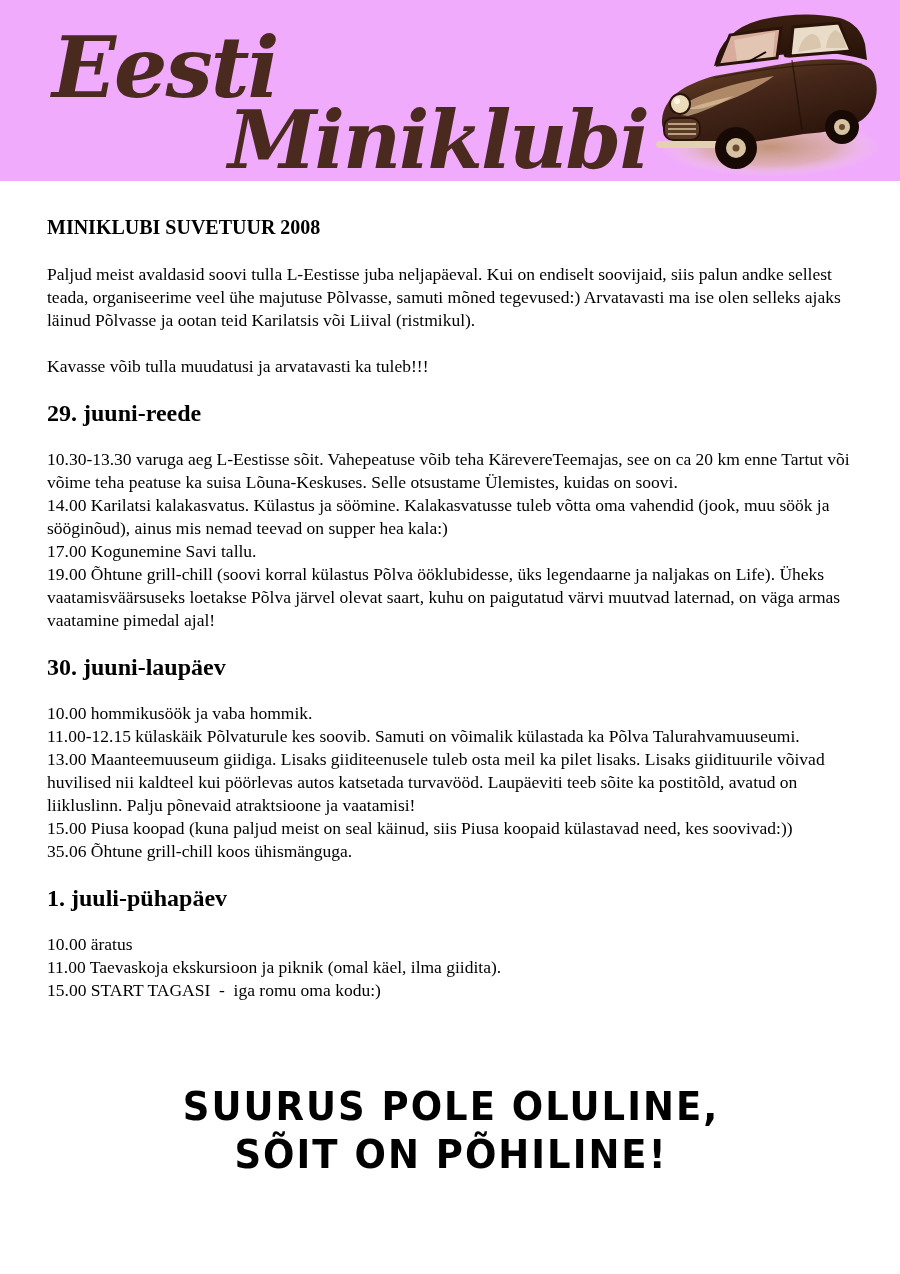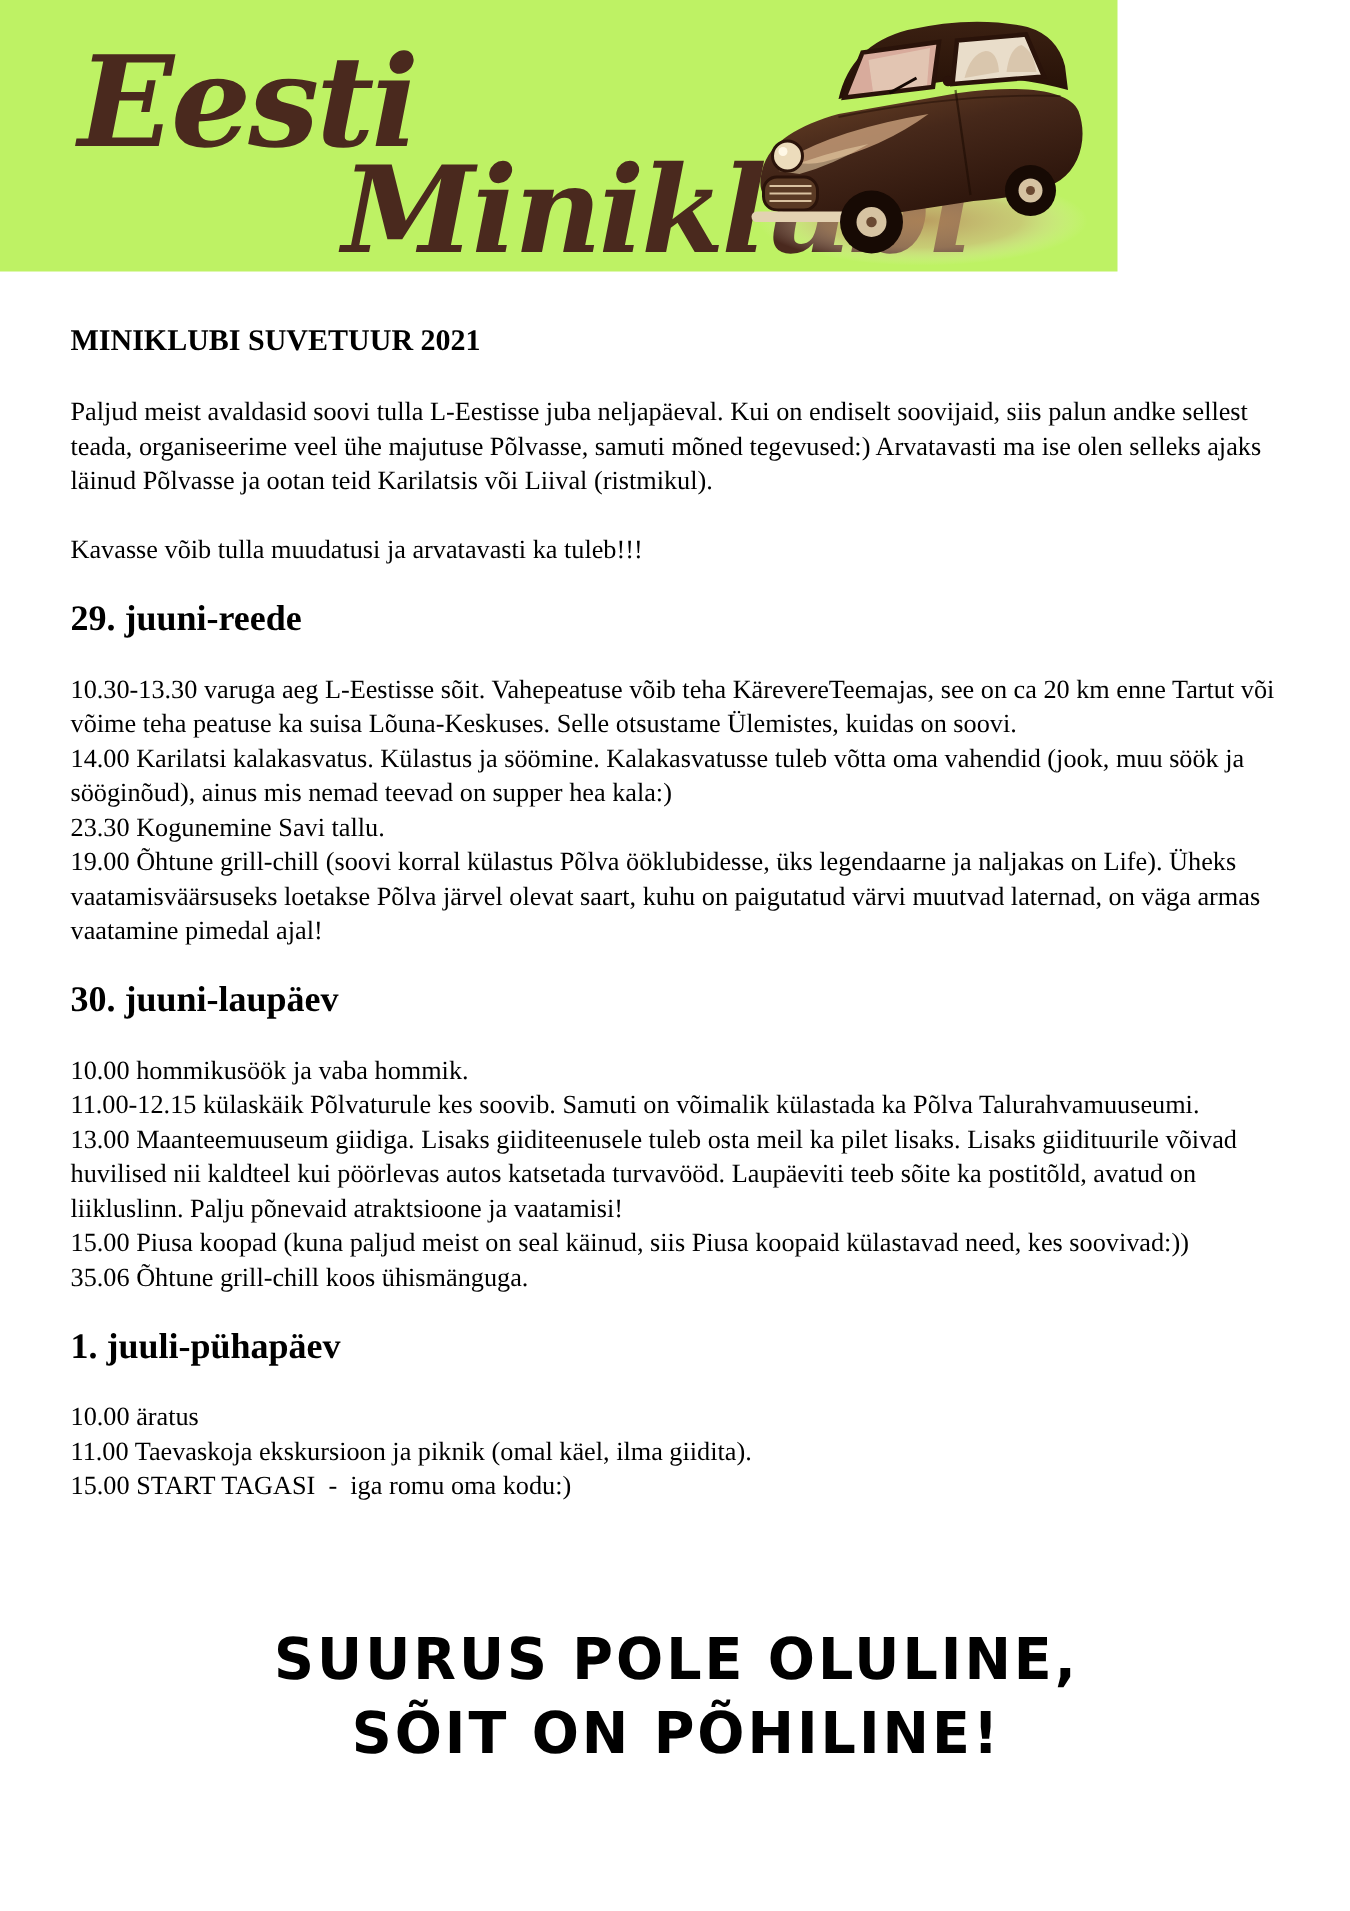--- a/index.html
+++ b/index.html
@@ -9,22 +9,22 @@
     background: #ffffff;
     font-family: "Liberation Serif", serif;
     color: #000000;
     overflow: hidden;
     position: relative;
   }
 
   
   .banner {
     position: relative;
-    width: 745px; height: 181px;
-    background: #bef264;
+    width: 900px; height: 181px;
+    background: #f0abfc;
   }
   .logo-word {
     position: absolute;
     font-family: "DejaVu Serif", serif;
     font-style: italic;
     font-weight: bold;
     color: #4a291e;
     letter-spacing: -2px;
     line-height: 1;
   }
@@ -144,35 +144,35 @@
 
       <path d="M104,60 L122,50" stroke="#140803" stroke-width="2" fill="none"></path>
 
       <circle cx="143" cy="52" r="3.5" fill="#2a130a"></circle>
     </svg>
   </div>
 </div>
 
 <div class="doc">
 
-  <div class="doc-title">MINIKLUBI SUVETUUR 2021</div>
+  <div class="doc-title">MINIKLUBI SUVETUUR 2008</div>
 
   <div class="spacer"></div>
 
   <p class="para">Paljud meist avaldasid soovi tulla L-Eestisse juba neljapäeval. Kui on endiselt soovijaid, siis palun andke sellest teada, organiseerime veel ühe majutuse Põlvasse, samuti mõned tegevused:) Arvatavasti ma ise olen selleks ajaks läinud Põlvasse ja ootan teid Karilatsis või Liival (ristmikul).</p>
   <div class="spacer"></div>
   <p class="para">Kavasse võib tulla muudatusi ja arvatavasti ka tuleb!!!</p>
 
   <div class="spacer"></div>
 
   <div class="day-heading">29. juuni-reede</div>
   <div class="spacer"></div>
   <p class="item">10.30-13.30 varuga aeg L-Eestisse sõit. Vahepeatuse võib teha KärevereTeemajas, see on ca 20 km enne Tartut või võime teha peatuse ka suisa Lõuna-Keskuses. Selle otsustame Ülemistes, kuidas on soovi.</p>
   <p class="item">14.00 Karilatsi kalakasvatus. Külastus ja söömine. Kalakasvatusse tuleb võtta oma vahendid (jook, muu söök ja sööginõud), ainus mis nemad teevad on supper hea kala:)</p>
-  <p class="item">23.30 Kogunemine Savi tallu.</p>
+  <p class="item">17.00 Kogunemine Savi tallu.</p>
   <p class="item">19.00 Õhtune grill-chill (soovi korral külastus Põlva ööklubidesse, üks legendaarne ja naljakas on Life). Üheks vaatamisväärsuseks loetakse Põlva järvel olevat saart, kuhu on paigutatud värvi muutvad laternad, on väga armas vaatamine pimedal ajal!</p>
 
   <div class="spacer"></div>
 
   <div class="day-heading">30. juuni-laupäev</div>
   <div class="spacer"></div>
   <p class="item">10.00 hommikusöök ja vaba hommik.</p>
   <p class="item">11.00-12.15 külaskäik Põlvaturule kes soovib. Samuti on võimalik külastada ka Põlva Talurahvamuuseumi.</p>
   <p class="item">13.00 Maanteemuuseum giidiga. Lisaks giiditeenusele tuleb osta meil ka pilet lisaks. Lisaks giidituurile võivad huvilised nii kaldteel kui pöörlevas autos katsetada turvavööd. Laupäeviti teeb sõite ka postitõld, avatud on liikluslinn. Palju põnevaid atraktsioone ja vaatamisi!</p>
   <p class="item">15.00 Piusa koopad (kuna paljud meist on seal käinud, siis Piusa koopaid külastavad need, kes soovivad:))</p>

